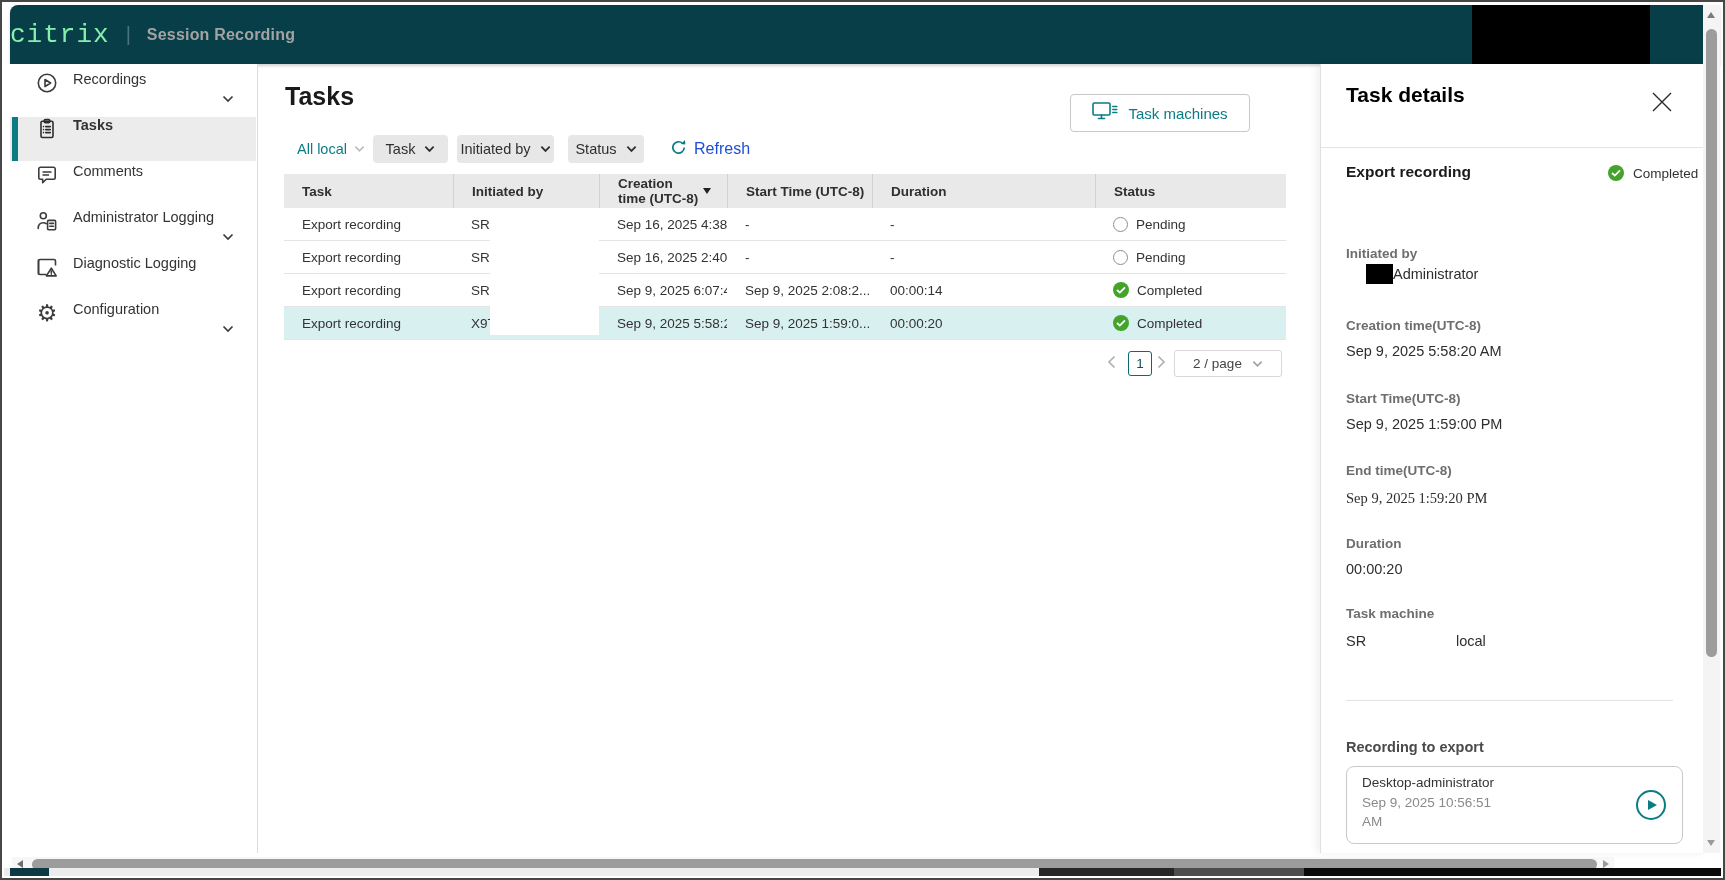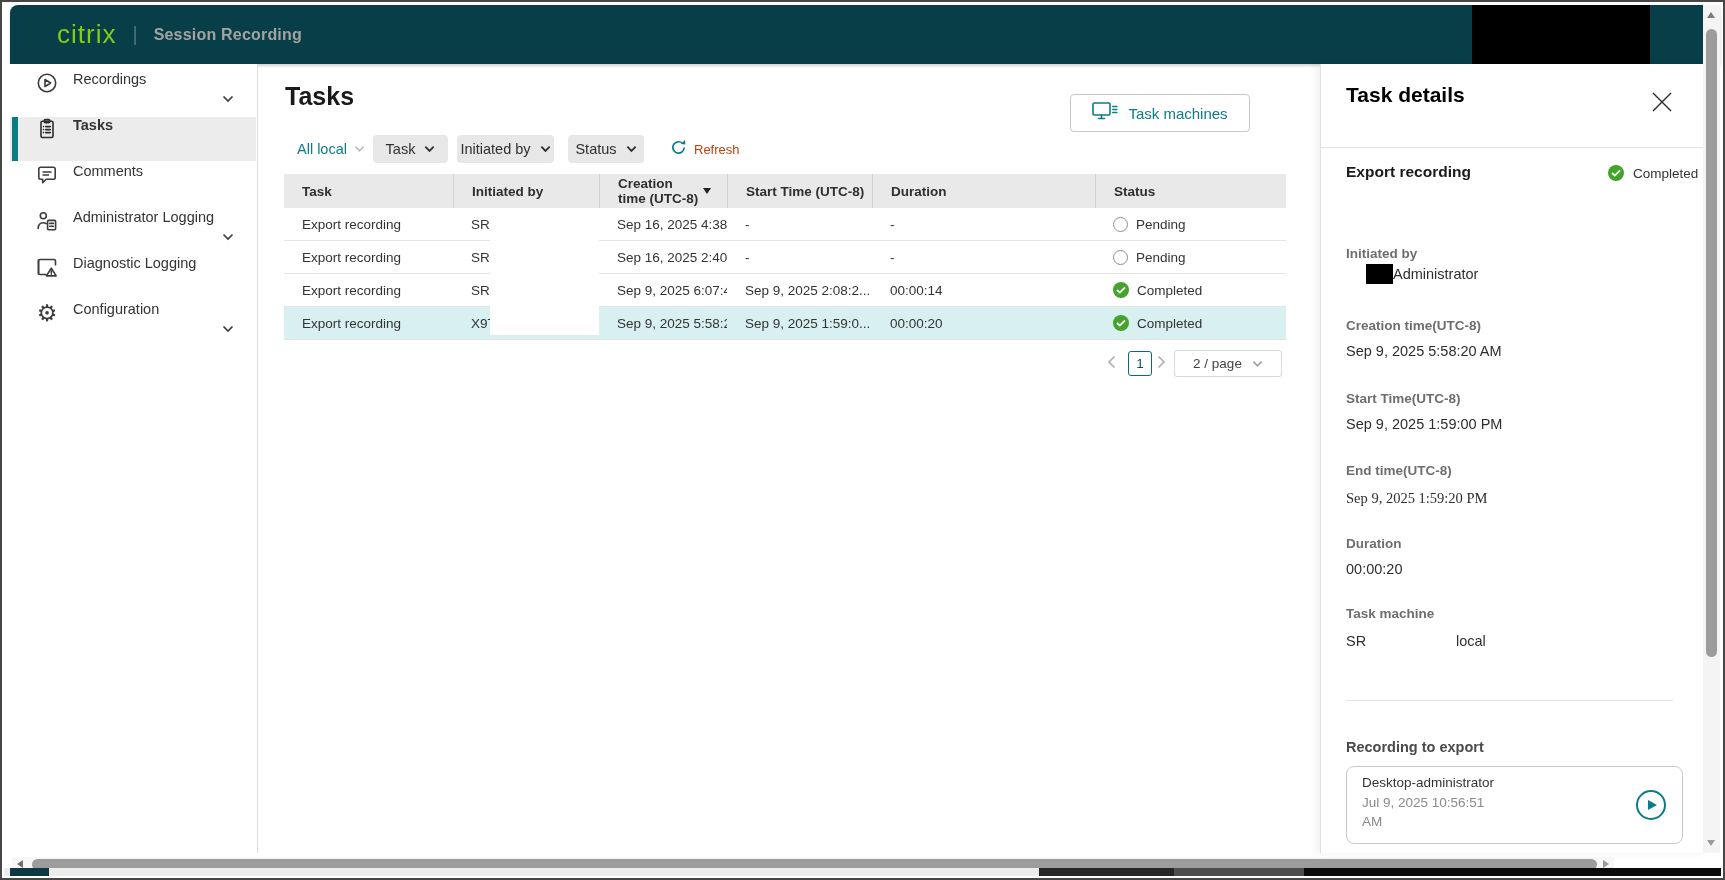--- a/index.html
+++ b/index.html
@@ -3,21 +3,21 @@
 <meta charset="utf-8">
 <style>
   html,body{margin:0;padding:0;}
   body{width:1725px;height:880px;position:relative;overflow:hidden;background:#fff;
        font-family:"Liberation Sans",sans-serif;color:#333;}
   .frame{position:absolute;inset:0;border:2px solid #474747;box-sizing:border-box;background:#fff;}
 
   
   .topbar{position:absolute;left:8px;top:3px;right:3px;height:59px;background:#083e48;
           border-radius:8px 0 0 0;display:flex;align-items:center;box-shadow:0 2px 3px rgba(0,0,0,.18);}
-  .logo{margin-left:47px;font-size:26px;color:#84cc16;letter-spacing:1px;font-weight:400;}
+  .logo{font-size:26px;color:#86efac;letter-spacing:1px;font-weight:400;font-family:Liberation Mono, monospace;}
   .logo-sep{color:#4a737c;margin:0 16px;font-size:20px;font-weight:300;}
   .product{color:#a3a3a3;font-size:16px;font-weight:700;letter-spacing:.2px;}
   .topbar-redaction{position:absolute;left:1462px;top:0;width:178px;height:59px;background:#000;}
 
   
   .sidebar{position:absolute;left:2px;top:62px;width:253px;bottom:25px;background:#fff;
            border-right:1px solid #dcdcdc;}
   .nav-item{position:absolute;left:6px;right:1px;height:44px;display:flex;align-items:flex-start;cursor:pointer;}
   .nav-item.active{background:#ececec;}
   .nav-item.active .bar{position:absolute;left:2px;top:0;bottom:0;width:6px;background:#0b7c84;}
@@ -30,21 +30,21 @@
   .page-title{position:absolute;left:283px;top:80px;font-size:25px;font-weight:700;color:#1a1a1a;}
   .btn-taskmachines{position:absolute;left:1068px;top:92px;width:180px;height:38px;background:#fff;
       border:1px solid #c8c8c8;border-radius:4px;display:flex;align-items:center;justify-content:center;
       gap:10px;color:#0b7c84;font-size:15px;cursor:pointer;box-sizing:border-box;}
 
   .f-time{position:absolute;left:295px;top:133px;height:28px;display:flex;align-items:center;gap:7px;
           color:#0b7c84;font-size:14.5px;cursor:pointer;}
   .pill{position:absolute;top:133px;height:28px;background:#e7e7e7;border-radius:4px;display:flex;
         align-items:center;justify-content:center;gap:9px;font-size:14.5px;color:#2f2f2f;cursor:pointer;box-sizing:border-box;}
   .refresh{position:absolute;left:668px;top:133px;height:28px;display:flex;align-items:center;gap:7px;
-           color:#c2410c;font-size:13px;cursor:pointer;}
+           color:#1d4ed8;font-size:16px;cursor:pointer;}
 
   
   .table{position:absolute;left:282px;top:172px;width:1002px;}
   .thead{display:flex;background:#e9e9e9;height:34px;}
   .th{box-sizing:border-box;padding-left:18px;display:flex;align-items:center;font-weight:700;
       font-size:13.5px;color:#2f2f2f;border-left:1px solid #d2d2d2;position:relative;line-height:15px;}
   .th:first-child{border-left:none;}
   .c1{width:169px;} .c2{width:146px;} .c3{width:128px;} .c4{width:145px;} .c5{width:223px;} .c6{width:191px;}
   .sort-caret{position:absolute;right:16px;top:14px;width:0;height:0;border-left:4.5px solid transparent;
       border-right:4.5px solid transparent;border-top:6px solid #222;}
@@ -357,21 +357,21 @@
 
     <div class="fld-label" style="top:542px;">Task machine</div>
     <div class="fld-value" style="top:569px;">SR</div>
     <div class="fld-value" style="top:569px;left:135px;">local</div>
 
     <div class="hr2"></div>
     <div class="rec-label">Recording to export</div>
 
     <div class="rec-card">
       <div class="rec-name">Desktop-administrator</div>
-      <div class="rec-t1">Jul 9, 2025 10:56:51</div>
+      <div class="rec-t1">Sep 9, 2025 10:56:51</div>
       <div class="rec-t2">AM</div>
       <div class="play-btn">
         <span class="play-tri"></span>
       </div>
     </div>
   </div>
 
   <div class="vscroll">
     <span class="vs-up"></span>
     <span class="vs-thumb"></span>

